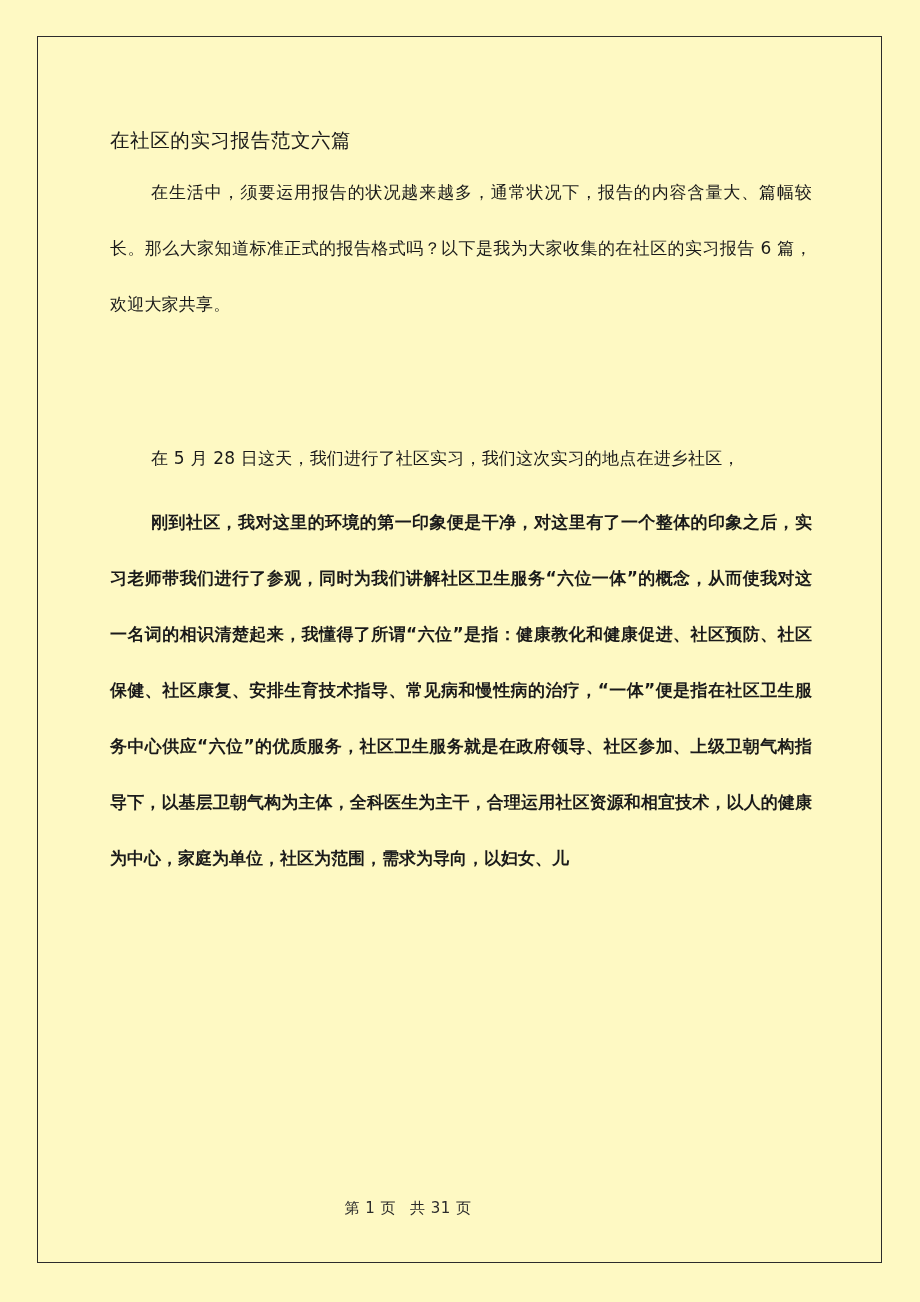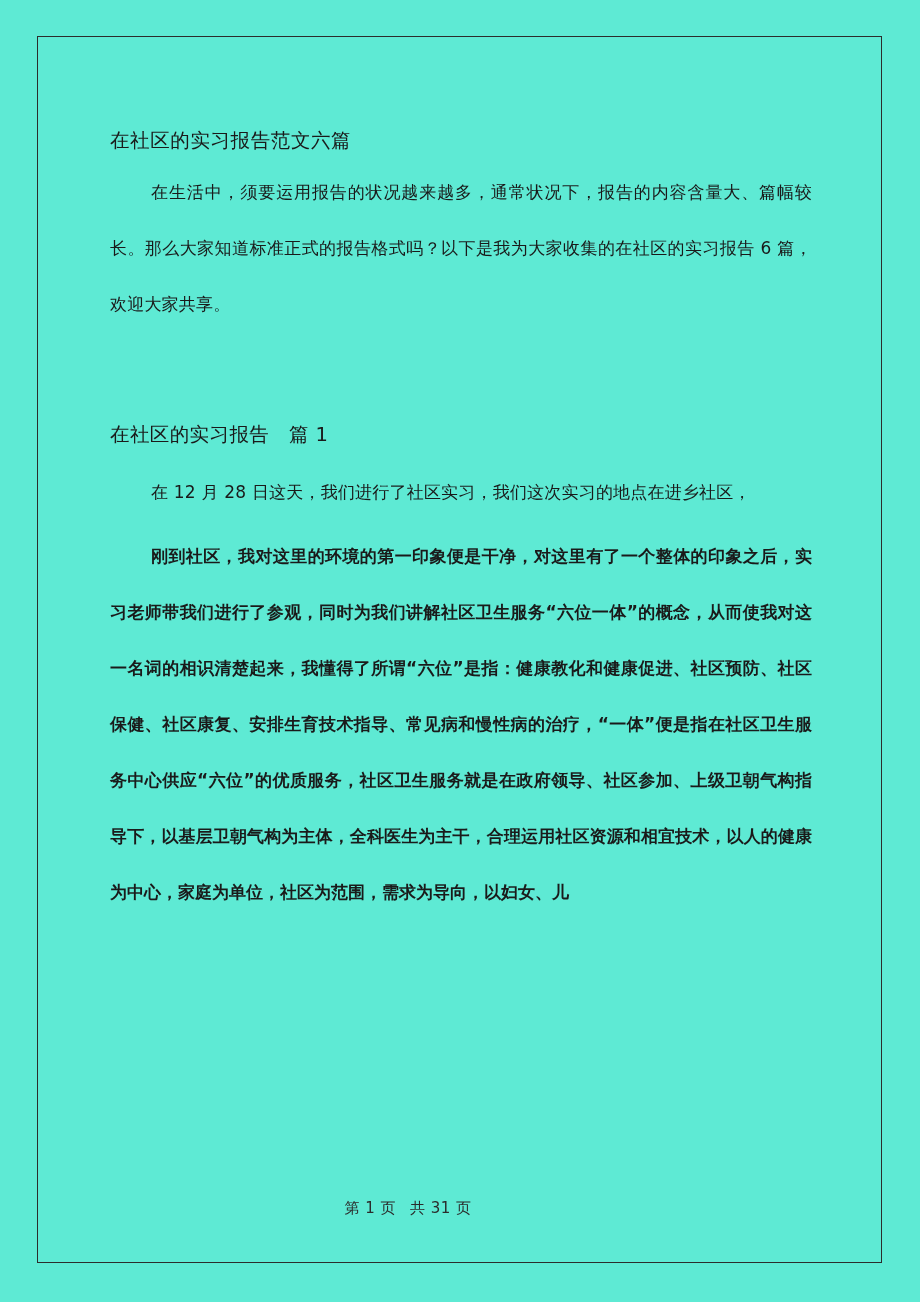--- a/index.html
+++ b/index.html
@@ -13,21 +13,21 @@
     overflow: hidden;
     font-family: "DejaVu Sans", sans-serif;
   }
 
   .page {
     position: absolute;
     left: 0;
     top: 0;
     width: 920px;
     height: 1302px;
-    background: #5eead4;
+    background: #fef9c3;
   }
 
   
   .page-frame {
     position: absolute;
     left: 37px;
     top: 36px;
     width: 845px;
     height: 1227px;
     border: 1.4px solid #2c2c2c;
@@ -103,25 +103,24 @@
   <div class="content">
 
     <div class="doc-title">在社区的实习报告范文六篇</div>
 
     <div class="gap-between-paras"></div>
 
     <div class="para indent">在生活中，须要运用报告的状况越来越多，通常状况下，报告的内容含量大、篇幅较长。那么大家知道标准正式的报告格式吗？以下是我为大家收集的在社区的实习报告 6 篇，欢迎大家共享。</div>
 
     <div class="gap-after-intro"></div>
 
-    <div class="section-heading">在社区的实习报告　篇 1</div>
 
     <div class="gap-after-heading"></div>
 
-    <div class="para indent">在 12 月 28 日这天，我们进行了社区实习，我们这次实习的地点在进乡社区，</div>
+    <div class="para indent">在 5 月 28 日这天，我们进行了社区实习，我们这次实习的地点在进乡社区，</div>
 
     <div class="gap-between-paras"></div>
 
     <div class="para indent dense">刚到社区，我对这里的环境的第一印象便是干净，对这里有了一个整体的印象之后，实习老师带我们进行了参观，同时为我们讲解社区卫生服务“六位一体”的概念，从而使我对这一名词的相识清楚起来，我懂得了所谓“六位”是指：健康教化和健康促进、社区预防、社区保健、社区康复、安排生育技术指导、常见病和慢性病的治疗，“一体”便是指在社区卫生服务中心供应“六位”的优质服务，社区卫生服务就是在政府领导、社区参加、上级卫朝气构指导下，以基层卫朝气构为主体，全科医生为主干，合理运用社区资源和相宜技术，以人的健康为中心，家庭为单位，社区为范围，需求为导向，以妇女、儿</div>
 
   </div>
 
   <div class="footer">
     <span>第 1 页</span><span class="sep"></span><span>共 31 页</span>
   </div>

